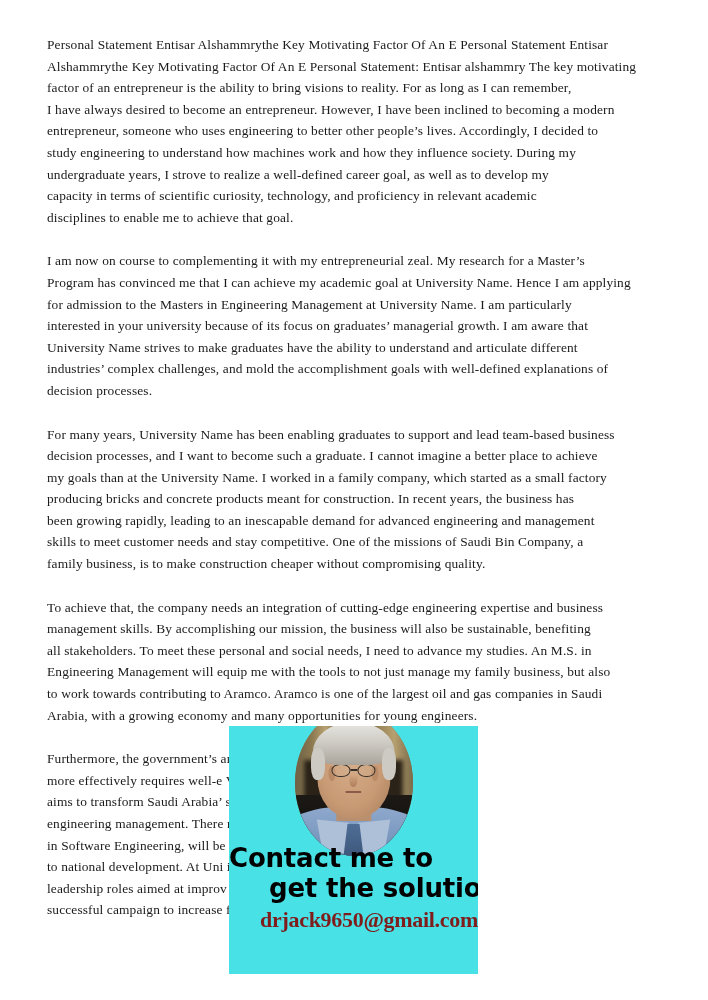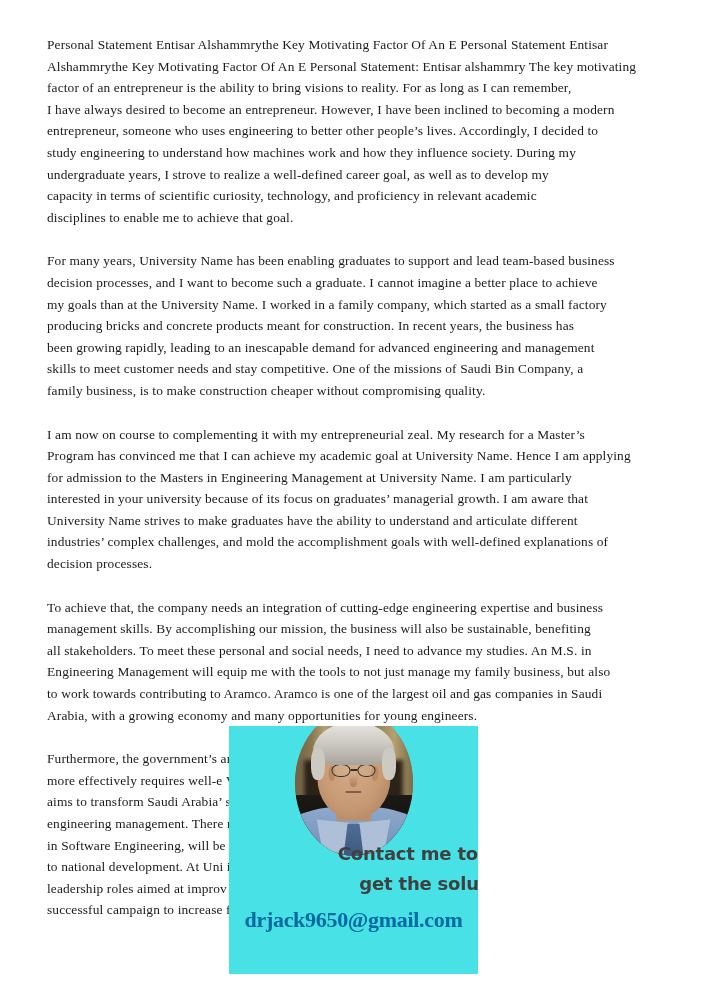--- a/index.html
+++ b/index.html
@@ -229,36 +229,36 @@
     width: 22%;
     height: 2.4%;
     background: #8d5a49;
     border-radius: 3px;
   }
 
   .overlay-line {
     position: absolute;
     left: 0;
     width: 100%;
-    text-align: right;
-    color: #404040;
+    text-align: left;
+    color: #000000;
     font-family: "DejaVu Sans", sans-serif;
     font-weight: bold;
-    font-size: 18px;
+    font-size: 26px;
     letter-spacing: -0.2px;
   }
   #overlay-line1 { top: 117px; }
   #overlay-line2 { top: 147px; margin-left: 40px; }
   #overlay-email {
     position: absolute;
     left: 0;
     width: 100%;
     top: 181px;
-    text-align: center;
-    color: #0369a1;
+    text-align: right;
+    color: #7f1d1d;
     font-family: "Liberation Serif", serif;
     font-weight: bold;
     font-size: 22px;
     letter-spacing: -0.3px;
   }
 </style>
 </head>
 <body>
 
 <div id="doc-page">
@@ -266,34 +266,34 @@
   <div id="doc-body">
     <p class="para">Personal Statement Entisar Alshammrythe Key Motivating Factor Of An E Personal Statement Entisar
 Alshammrythe Key Motivating Factor Of An E Personal Statement: Entisar alshammry The key motivating
 factor of an entrepreneur is the ability to bring visions to reality. For as long as I can remember,
 I have always desired to become an entrepreneur. However, I have been inclined to becoming a modern
 entrepreneur, someone who uses engineering to better other people’s lives. Accordingly, I decided to
 study engineering to understand how machines work and how they influence society. During my
 undergraduate years, I strove to realize a well-defined career goal, as well as to develop my
 capacity in terms of scientific curiosity, technology, and proficiency in relevant academic
 disciplines to enable me to achieve that goal.</p>
+    <p class="para">I am now on course to complementing it with my entrepreneurial zeal. My research for a Master’s
+Program has convinced me that I can achieve my academic goal at University Name. Hence I am applying
+for admission to the Masters in Engineering Management at University Name. I am particularly
+interested in your university because of its focus on graduates’ managerial growth. I am aware that
+University Name strives to make graduates have the ability to understand and articulate different
+industries’ complex challenges, and mold the accomplishment goals with well-defined explanations of
+decision processes.</p>
     <p class="para">For many years, University Name has been enabling graduates to support and lead team-based business
 decision processes, and I want to become such a graduate. I cannot imagine a better place to achieve
 my goals than at the University Name. I worked in a family company, which started as a small factory
 producing bricks and concrete products meant for construction. In recent years, the business has
 been growing rapidly, leading to an inescapable demand for advanced engineering and management
 skills to meet customer needs and stay competitive. One of the missions of Saudi Bin Company, a
 family business, is to make construction cheaper without compromising quality.</p>
-    <p class="para">I am now on course to complementing it with my entrepreneurial zeal. My research for a Master’s
-Program has convinced me that I can achieve my academic goal at University Name. Hence I am applying
-for admission to the Masters in Engineering Management at University Name. I am particularly
-interested in your university because of its focus on graduates’ managerial growth. I am aware that
-University Name strives to make graduates have the ability to understand and articulate different
-industries’ complex challenges, and mold the accomplishment goals with well-defined explanations of
-decision processes.</p>
     <p class="para">To achieve that, the company needs an integration of cutting-edge engineering expertise and business
 management skills. By accomplishing our mission, the business will also be sustainable, benefiting
 all stakeholders. To meet these personal and social needs, I need to advance my studies. An M.S. in
 Engineering Management will equip me with the tools to not just manage my family business, but also
 to work towards contributing to Aramco. Aramco is one of the largest oil and gas companies in Saudi
 Arabia, with a growing economy and many opportunities for young engineers.</p>
     <p class="para">Furthermore, the government’s                                        and managing public services
 more effectively requires well-e                                     Vision 2030 initiative
 aims to transform Saudi Arabia’                                       skilled professionals in
 engineering management. There                                        nt, coupled with my background

